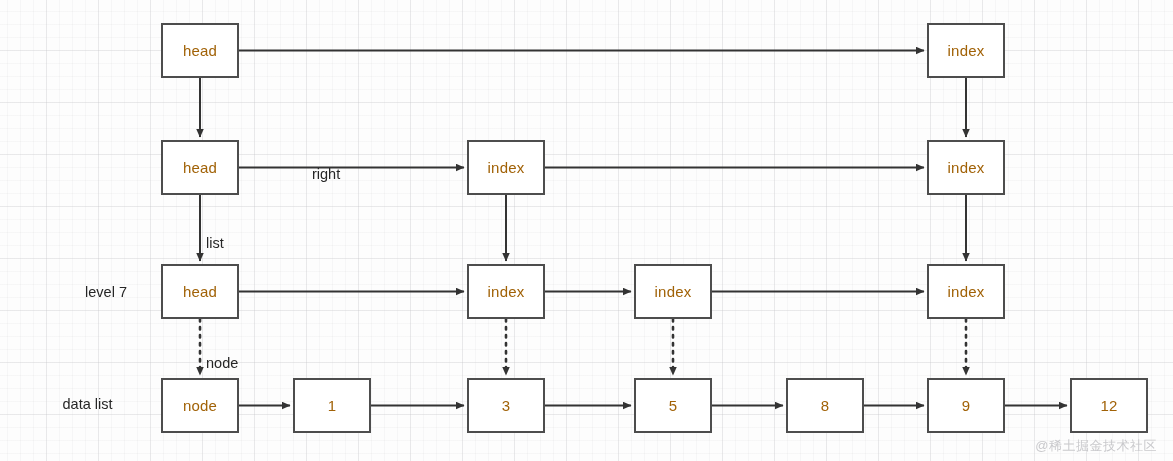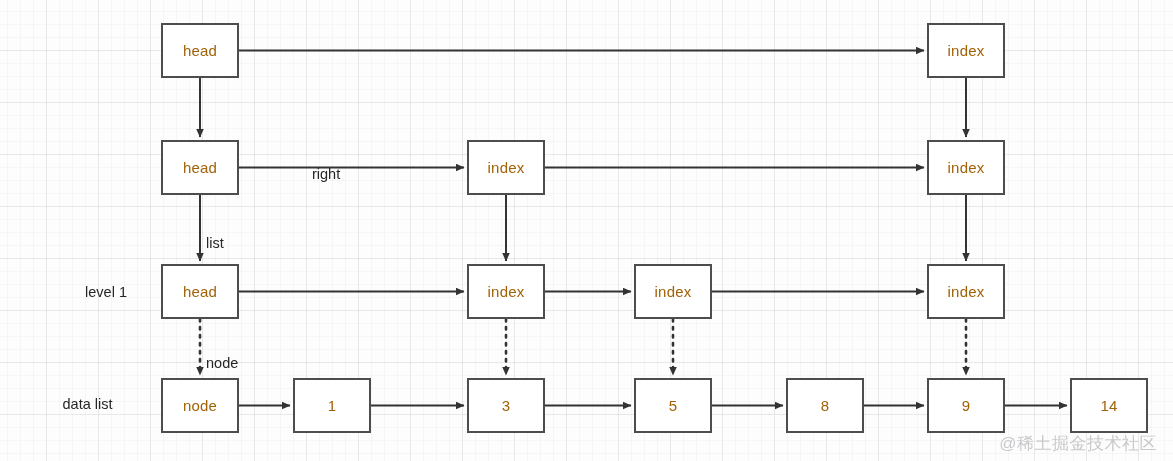--- a/index.html
+++ b/index.html
@@ -52,21 +52,21 @@
   .edge-label {
     position:absolute;
     font-size:14.5px;
     color:#262626;
     white-space:nowrap;
     margin-top:24px;
   }
   .watermark {
     position:absolute;
     right:16px; bottom:6px;
-    font-size:17px;
+    font-size:13px;
     color:#c9c9cc;
     white-space:nowrap;
     letter-spacing:0.5px;
   }
 </style>
 </head>
 <body>
 
 <div id="canvas">
 
@@ -100,21 +100,21 @@
     <line x1="966" y1="319" x2="966" y2="375" stroke="#333333" stroke-width="2.6" stroke-dasharray="2.5 5.5" stroke-linecap="round" marker-end="url(#arrowhead)"></line>
 
     <line x1="239" y1="405.5" x2="290" y2="405.5" stroke="#333333" stroke-width="2" marker-end="url(#arrowhead)"></line>
     <line x1="371" y1="405.5" x2="464" y2="405.5" stroke="#333333" stroke-width="2" marker-end="url(#arrowhead)"></line>
     <line x1="545" y1="405.5" x2="631" y2="405.5" stroke="#333333" stroke-width="2" marker-end="url(#arrowhead)"></line>
     <line x1="712" y1="405.5" x2="783" y2="405.5" stroke="#333333" stroke-width="2" marker-end="url(#arrowhead)"></line>
     <line x1="864" y1="405.5" x2="924" y2="405.5" stroke="#333333" stroke-width="2" marker-end="url(#arrowhead)"></line>
     <line x1="1005" y1="405.5" x2="1067" y2="405.5" stroke="#333333" stroke-width="2" marker-end="url(#arrowhead)"></line>
   </svg>
 
-  <div class="row-label" style="left:60px; top:284px; width:67px;">level 1</div>
+  <div class="row-label" style="left:60px; top:284px; width:67px;">level 7</div>
   <div class="row-label" style="left:48px; top:396px; width:79px;text-align:center;">data list</div>
 
   <div class="edge-label" style="left:312px; top:142px;">right</div>
   <div class="edge-label" style="left:206px; top:211px;">list</div>
   <div class="edge-label" style="left:206px; top:331px;">node</div>
 
   <div class="node-box" style="left:161px; top:23px; width:78px; height:55px;">head</div>
   <div class="node-box" style="left:927px; top:23px; width:78px; height:55px;">index</div>
 
   <div class="node-box" style="left:161px; top:140px; width:78px; height:55px;">head</div>
@@ -125,17 +125,17 @@
   <div class="node-box" style="left:467px; top:264px; width:78px; height:55px;">index</div>
   <div class="node-box" style="left:634px; top:264px; width:78px; height:55px;">index</div>
   <div class="node-box" style="left:927px; top:264px; width:78px; height:55px;">index</div>
 
   <div class="node-box" style="left:161px; top:378px; width:78px; height:55px;">node</div>
   <div class="node-box" style="left:293px; top:378px; width:78px; height:55px;">1</div>
   <div class="node-box" style="left:467px; top:378px; width:78px; height:55px;">3</div>
   <div class="node-box" style="left:634px; top:378px; width:78px; height:55px;">5</div>
   <div class="node-box" style="left:786px; top:378px; width:78px; height:55px;">8</div>
   <div class="node-box" style="left:927px; top:378px; width:78px; height:55px;">9</div>
-  <div class="node-box" style="left:1070px; top:378px; width:78px; height:55px;">14</div>
+  <div class="node-box" style="left:1070px; top:378px; width:78px; height:55px;">12</div>
 
   <div class="watermark">@稀土掘金技术社区</div>
 
 </div>
 
 </body></html>

